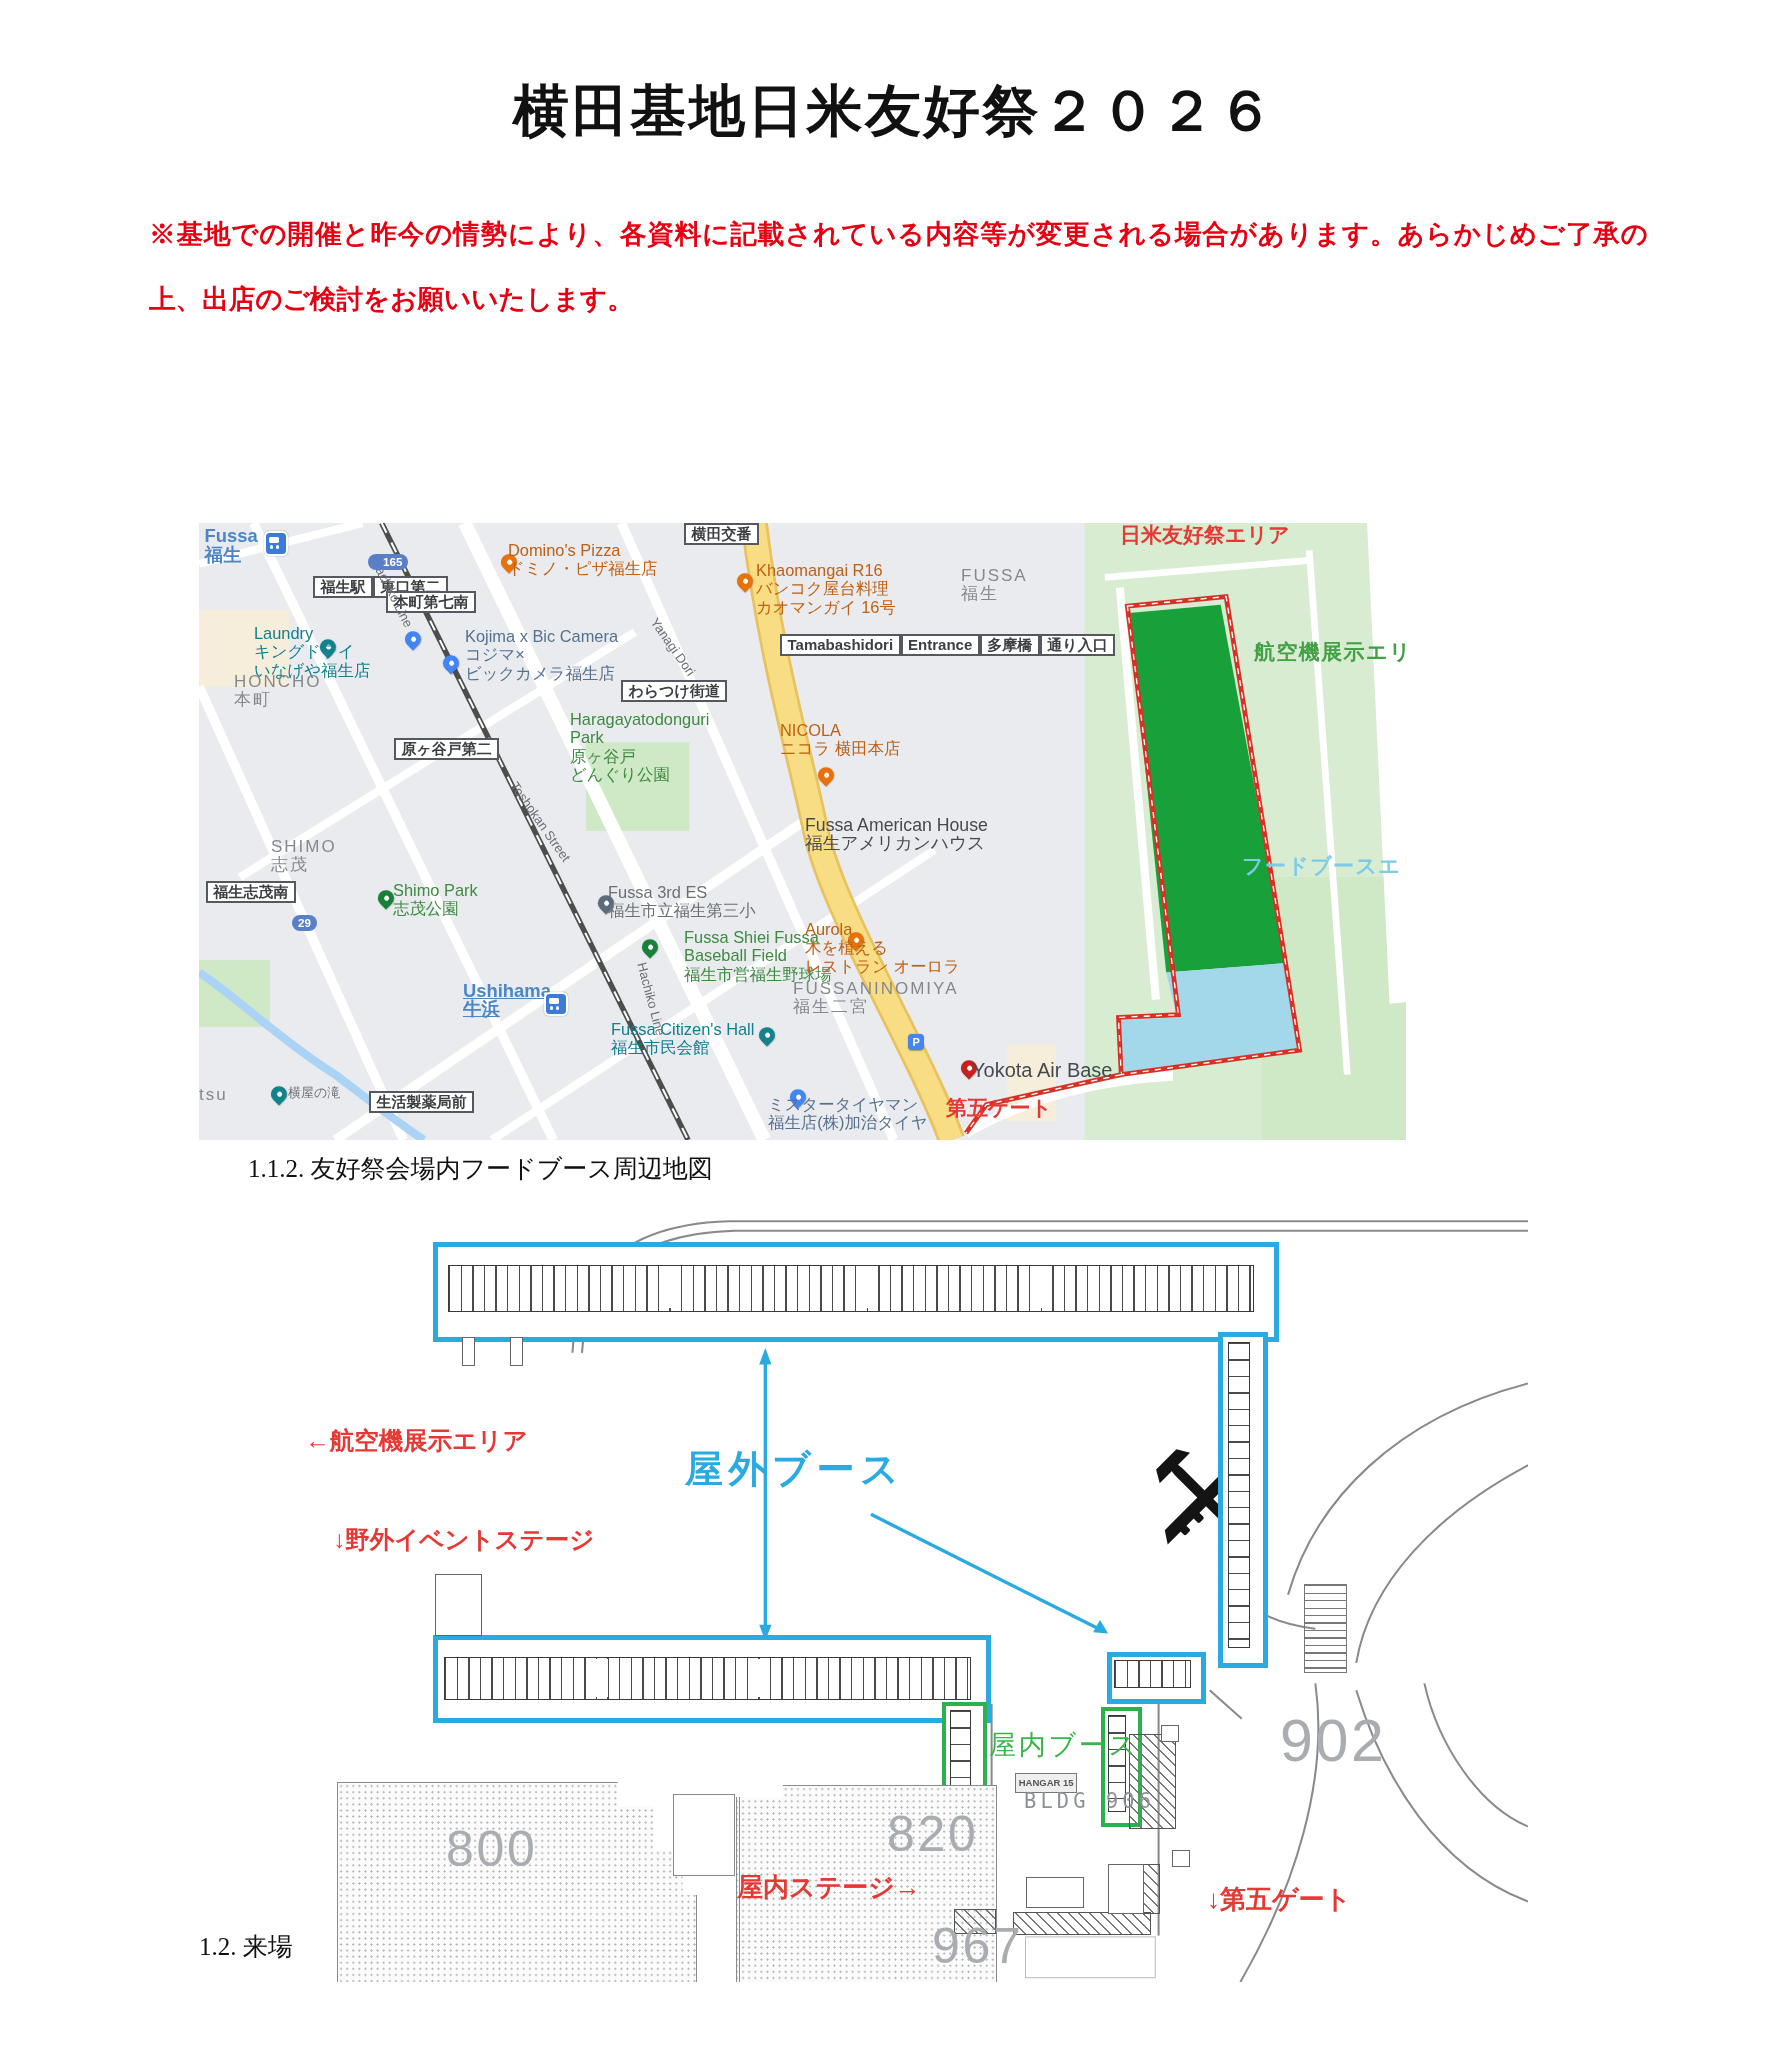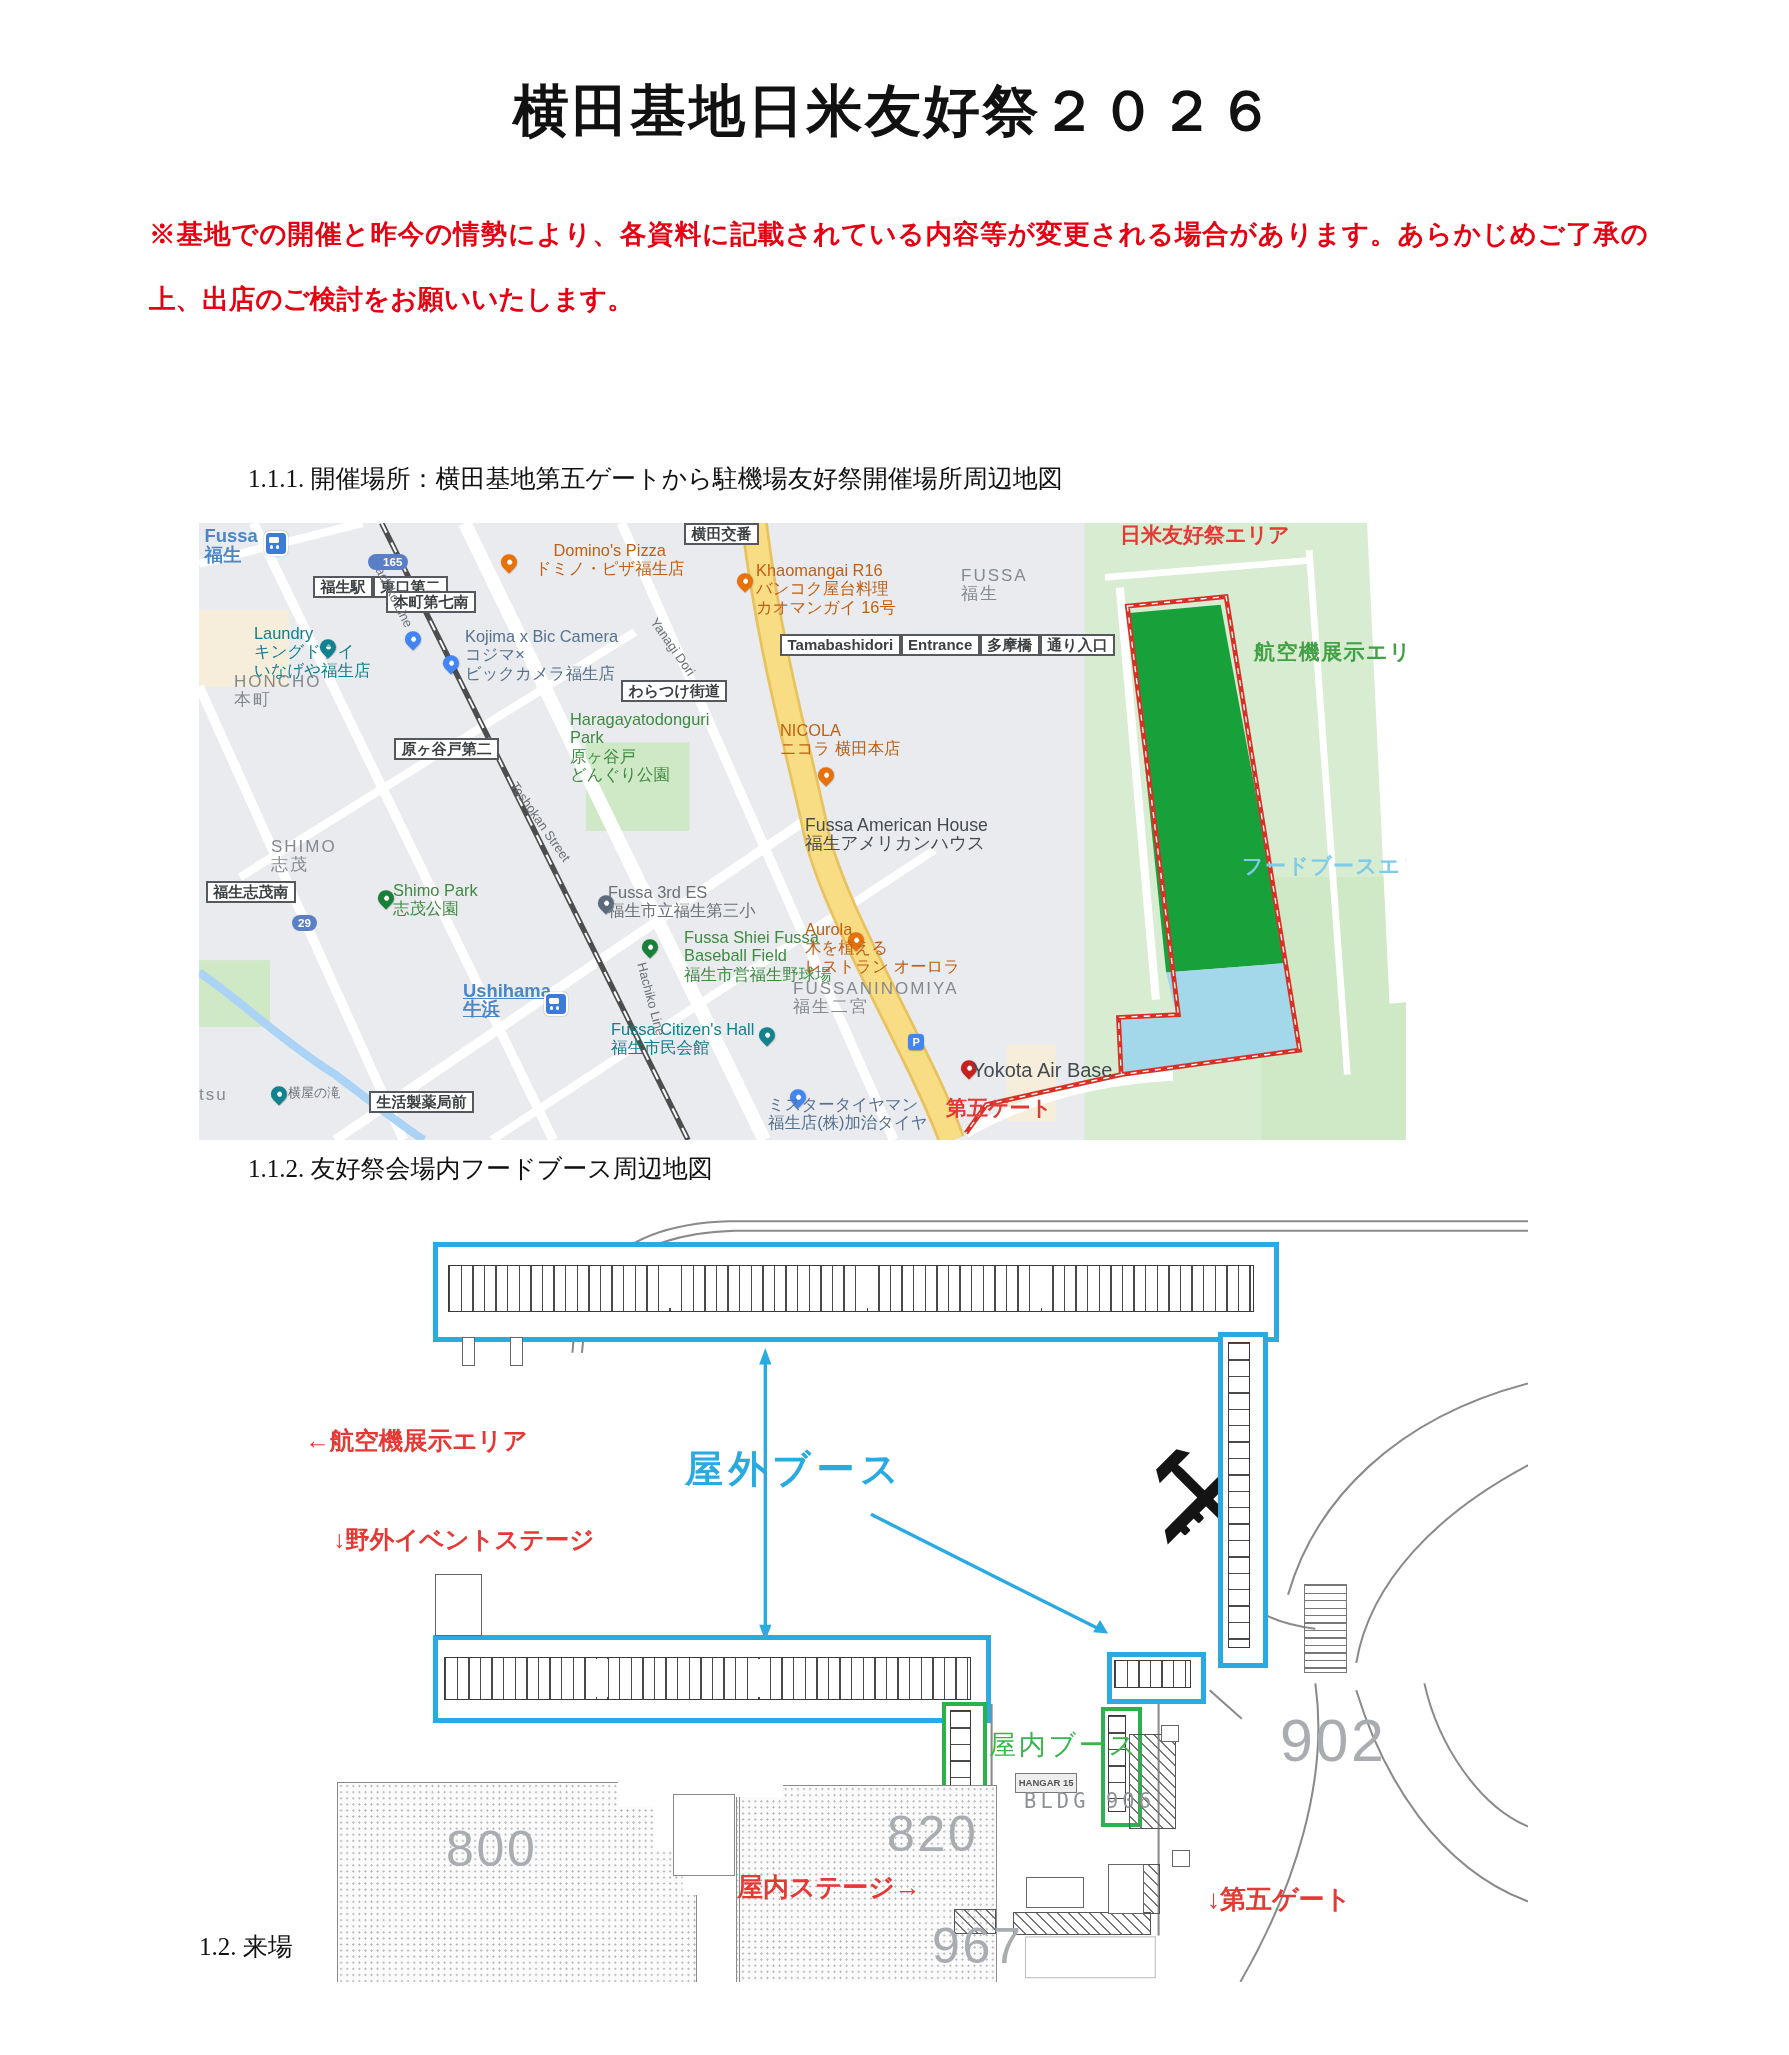--- a/index.html
+++ b/index.html
@@ -79,21 +79,20 @@
   .pl-micro{color:#444;font-size:7.5px;line-height:8.2px;font-weight:bold;text-align:center;}
   .pl-tinybox div{border:1.4px solid #777;background:#eee;color:#555;font-size:9.5px;font-weight:bold;padding:0 2.7px;}
 </style>
 </head>
 <body>
 
 <div id="page">
 
   <div id="doc-title">横田基地日米友好祭２０２６</div>
   <div id="warning">※基地での開催と昨今の情勢により、各資料に記載されている内容等が変更される場合があります。あらかじめご了承の上、出店のご検討をお願いいたします。</div>
-  <div id="s111" class="hline serif">1.1.1.  開催場所：横田基地第五ゲートから駐機場友好祭開催場所周辺地図</div>
   <div id="s112" class="hline serif">1.1.2.  友好祭会場内フードブース周辺地図</div>
   <div id="s12" class="hline serif">1.2. 来場者数：2 日間計 10 万〜30 万人（過去の実績による予想です。）</div>
 
   <div id="map1">
     <svg width="1207" height="617" viewBox="0 0 1772 906">
 
       <rect x="1300" y="0" width="472" height="906" fill="#d7ecd0"></rect>
       <rect x="1560" y="520" width="212" height="386" fill="#cfe8c6"></rect>
       <polygon points="1715,0 1790,0 1812,700 1748,706" fill="#ffffff"></polygon>
       <rect x="568" y="322" width="152" height="130" fill="#cfe8c6"></rect>
@@ -131,21 +130,21 @@
       <path d="M1363 122 L1508 108 L1616 774 L1354 810 L1350 726 L1438 722 Z" fill="none" stroke="#d93025" stroke-width="7"></path>
       <path d="M1363 122 L1508 108 L1616 774 L1354 810 L1350 726 L1438 722 Z" fill="none" stroke="#ffffff" stroke-width="2" stroke-dasharray="9 9"></path>
       <path d="M1354 810 L1228 838 L1156 854 L1126 896" fill="none" stroke="#d93025" stroke-width="7"></path>
       <path d="M1354 810 L1228 838 L1156 854 L1126 896" fill="none" stroke="#ffffff" stroke-width="2" stroke-dasharray="9 9"></path>
     </svg>
     <div style="position:absolute;inset:0;">
         <div class="mlabel c-station" style="left: 5.5px; top: 4.1px;">
           <div>Fussa</div>
           <div>福生</div>
         </div>
-        <div class="mlabel c-orange" style="left: 336px; top: 17.7px; text-align: center;">
+        <div class="mlabel c-orange" style="left: 309px; top: 17.7px;">
           <div>Domino's Pizza</div>
           <div>ドミノ・ピザ福生店</div>
         </div>
         <div class="mlabel boxed" style="left: 485px; top: 0px;"><div>横田交番</div></div>
         <div class="mlabel c-orange" style="left: 557px; top: 38px;">
           <div>Khaomangai R16</div>
           <div>バンコク屋台料理</div>
           <div>カオマンガイ 16号</div>
         </div>
         <div class="mlabel c-graycaps" style="left: 762px; top: 44px;">

